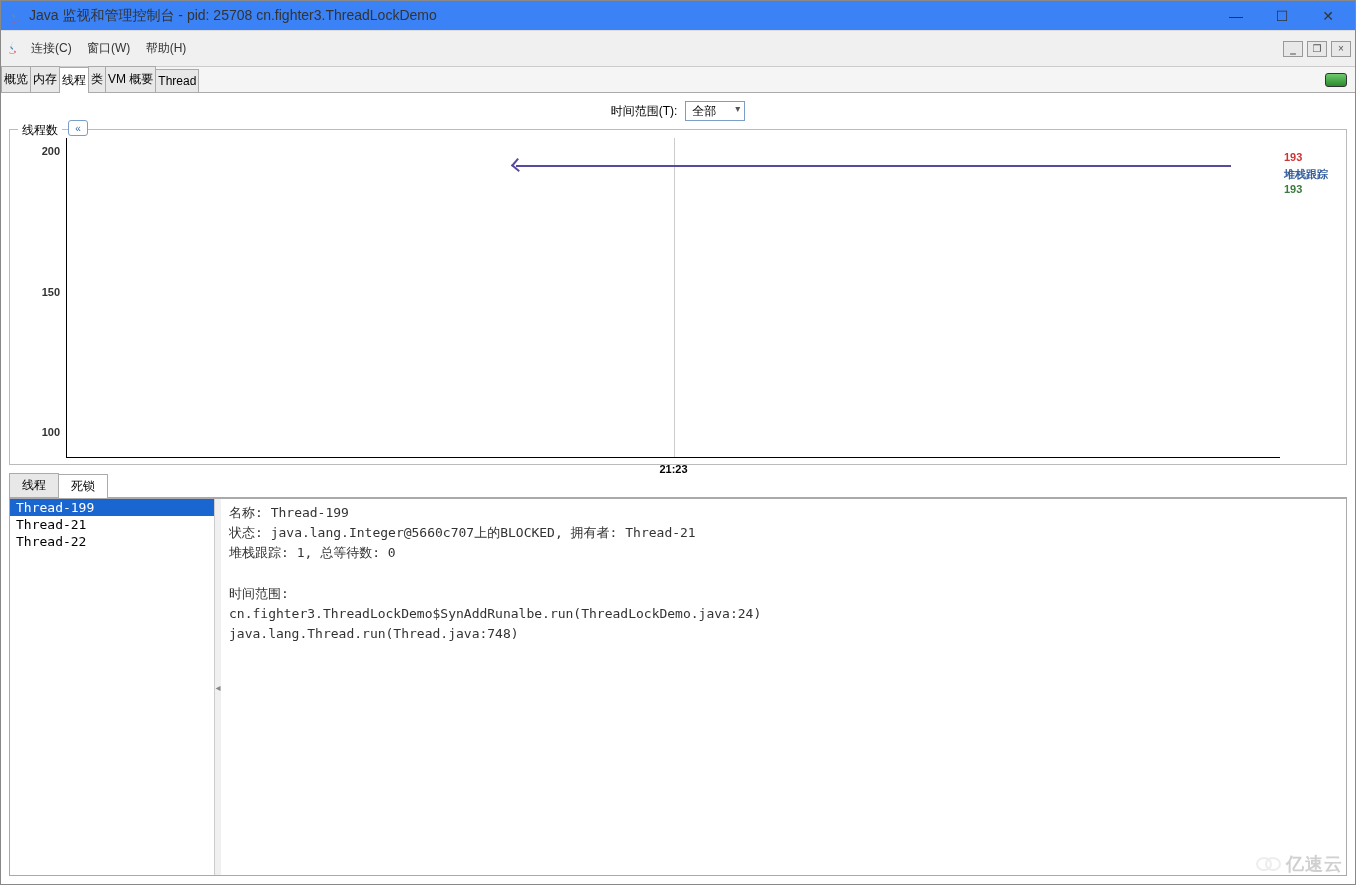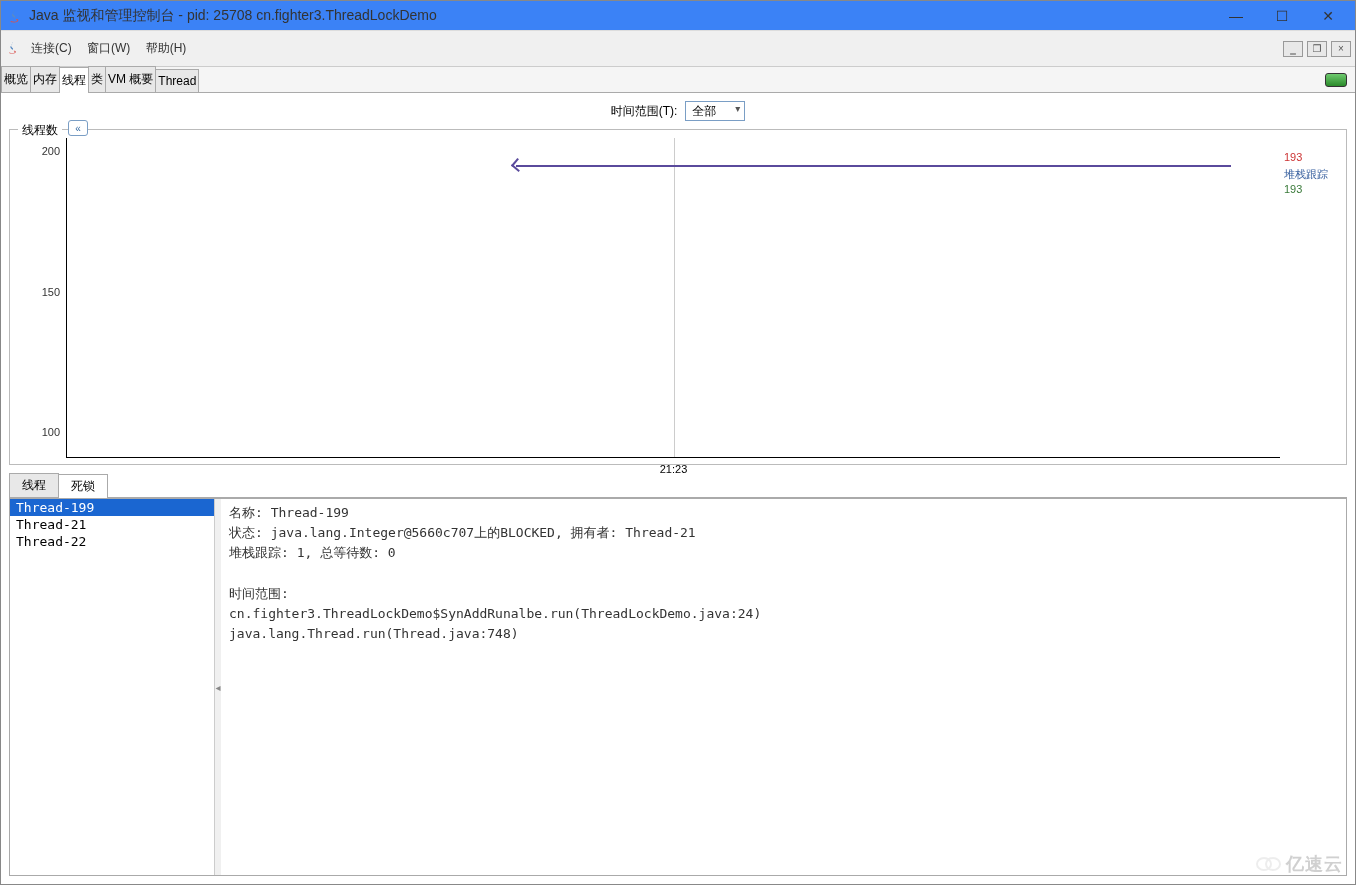--- a/index.html
+++ b/index.html
@@ -19,21 +19,21 @@
 .main-tab { padding: 4px 2px; border:1px solid #aaa; border-bottom:none; background:#e8e8e8; margin-right:-1px; font-size:12px; cursor:default;}
 .main-tab.active { background:#fff; position:relative; top:1px;}
 .conn-icon { margin-left:auto; margin-right:8px; width:22px; height:14px; background:linear-gradient(to bottom,#6eca6e,#2a8a2a); border-radius:3px; border:1px solid #333; align-self:center;}
 .panel-body { flex:1; display:flex; flex-direction:column; padding:4px; background:#fff; overflow:hidden;}
 .time-row { display:flex; align-items:center; justify-content:center; height:28px; gap:8px;}
 .time-select { border:1px solid #7a9ec5; padding:1px 18px 0 6px; background:#fff; position:relative; font-size:12px; min-width:60px;}
 .time-select::after { content:"▾"; position:absolute; right:4px; top:1px; color:#555; font-size:10px;}
 .chart-fieldset { border:1px solid #bbb; margin:4px; padding:8px 6px 6px 6px; position:relative;text-align:right;}
 .chart-fieldset .legend-title { position:absolute; top:-8px; left:8px; background:#fff; padding:0 4px; font-size:12px;}
 .collapse-btn { position:absolute; top:-10px; left:58px; width:20px; height:16px; border:1px solid #7a9ec5; border-radius:3px; background:#fff; display:flex; align-items:center; justify-content:center; font-size:10px; color:#3a6ea5;}
-.chart-area { height: 320px; position:relative; display:flex; }
+.chart-area { height: 320px; position:relative; display:flex;font-weight:bold; }
 .yaxis { width:50px; position:relative; font-size:11px; color:#333;}
 .ytick { position:absolute; right:6px; transform:translateY(-50%);}
 .plot { flex:1; position:relative; border-left:1px solid #000; border-bottom:1px solid #000; }
 .xaxis-tick { position:absolute; bottom:-18px; left:50%; transform:translateX(-50%); font-size:11px;}
 .chart-line { position:absolute; left:37%; right:4%; top:8.5%; height:2px; background:#5a4a9c;}
 .chart-line::before { content:""; position:absolute; left:-3px; top:-5px; width:8px; height:8px; border-left:2px solid #5a4a9c; border-bottom:2px solid #5a4a9c; transform:rotate(40deg);}
 .vline { position:absolute; top:0; bottom:0; left:50%; width:1px; background:#ccc;}
 .side-labels { width:60px; position:relative; font-size:11px;}
 .side-lbl { position:absolute; left:4px; }
 .peak { color:#c33;}

